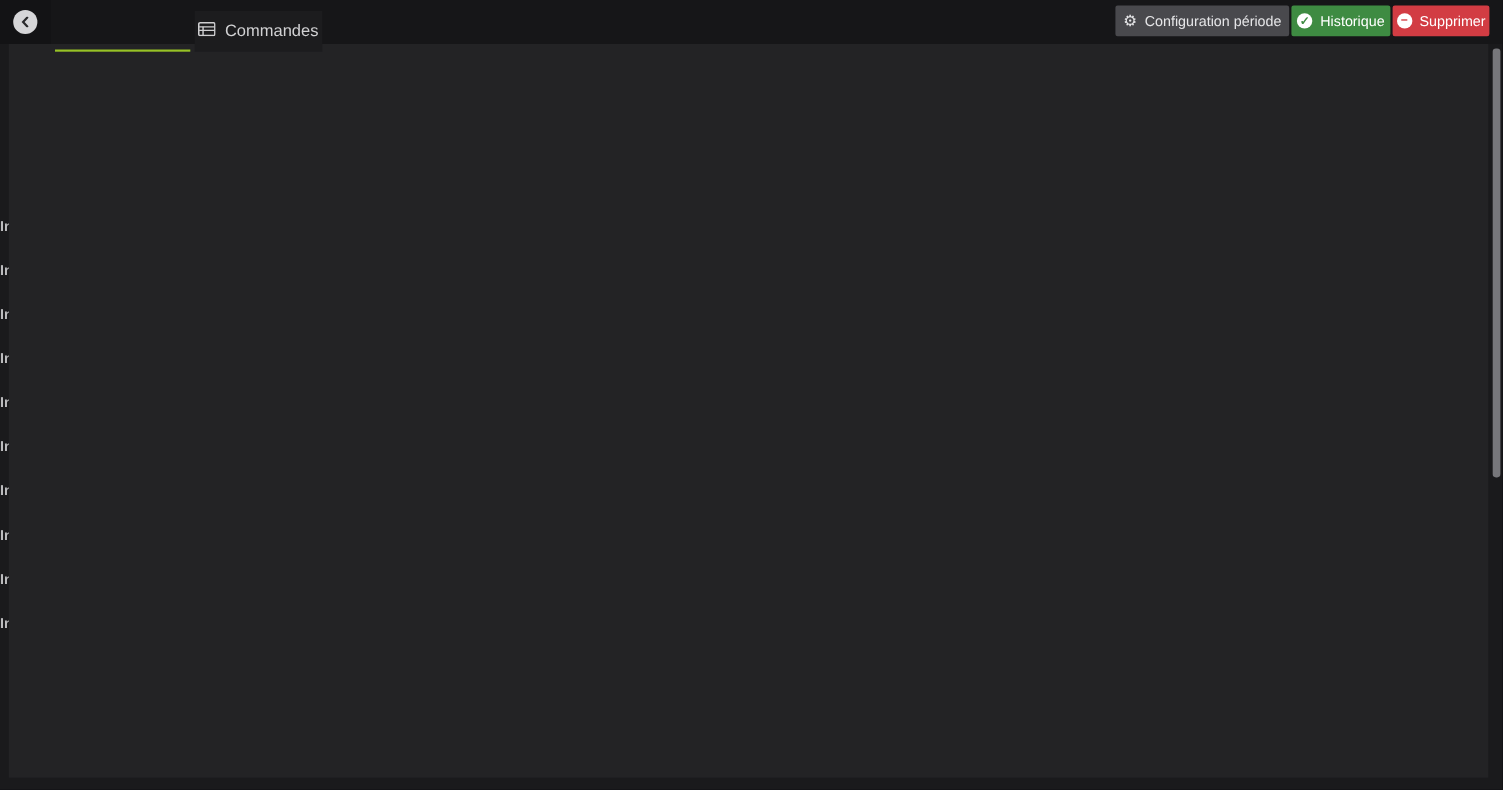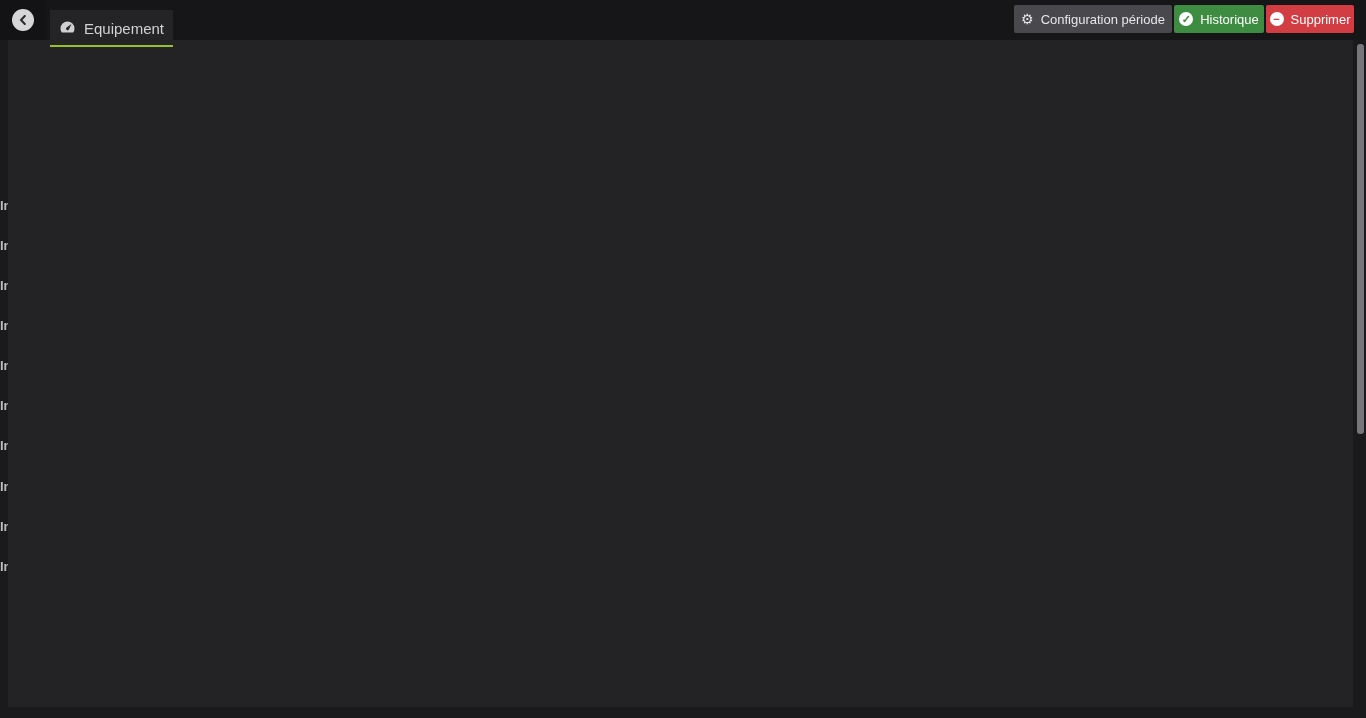--- a/index.html
+++ b/index.html
@@ -58,30 +58,33 @@
 
   <div class="topbar">
     <div class="backbox">
       <span class="backcircle">
         <svg width="10" height="10" viewBox="0 0 10 10">
             <path d="M6.8 1 3 5l3.8 4" stroke="#2a2a2c" stroke-width="2" fill="none" stroke-linecap="round"></path>
           </svg>
       </span>
     </div>
 
-    <div class="tab tab-equip">
+    <div class="tab-underline" style="background: rgb(151, 194, 38);"></div>
+
+    <div class="tab tab-cmd">
       <span>
-        <svg width="17" height="14" viewBox="0 0 17 14">
-            <path d="M8.5 1.5A7 7 0 0 0 1.5 8.5c0 1.5.5 2.9 1.3 4h11.4a7 7 0 0 0 1.3-4 7 7 0 0 0-7-7zm1.4 8.1a1.6 1.6 0 1 1-2.3-2.2l4.9-3.4-2.6 5.6z" fill="#cfcfd1"></path>
+        <svg width="16" height="13" viewBox="0 0 16 13">
+            <rect x="0.7" y="0.7" width="14.6" height="11.6" rx="1.2" fill="none" stroke="#cfcfd1" stroke-width="1.4"></rect>
+            <line x1="1" y1="4.4" x2="15" y2="4.4" stroke="#cfcfd1" stroke-width="1.3"></line>
+            <line x1="1" y1="7.6" x2="15" y2="7.6" stroke="#cfcfd1" stroke-width="1.3"></line>
+            <line x1="4.6" y1="4.4" x2="4.6" y2="12" stroke="#cfcfd1" stroke-width="1.3"></line>
           </svg>
       </span>
-      <span>Equipement</span>
-    </div>
-    <div class="tab-underline" style="background: rgb(151, 194, 38);"></div>
-
+      <span>Commandes</span>
+    </div>
 
     <button class="tbtn tbtn-adv" style="background: rgb(73, 73, 77);">
       <span class="glyph-gears">⚙</span>
       <span>Configuration période</span>
     </button>
     <button class="tbtn tbtn-save" style="background: rgb(62, 139, 66);">
       <span class="circle-ico" style="color:#3e8b42">✓</span>
       <span>Historique</span>
     </button>
     <button class="tbtn tbtn-del" style="background: rgb(210, 60, 67);">

